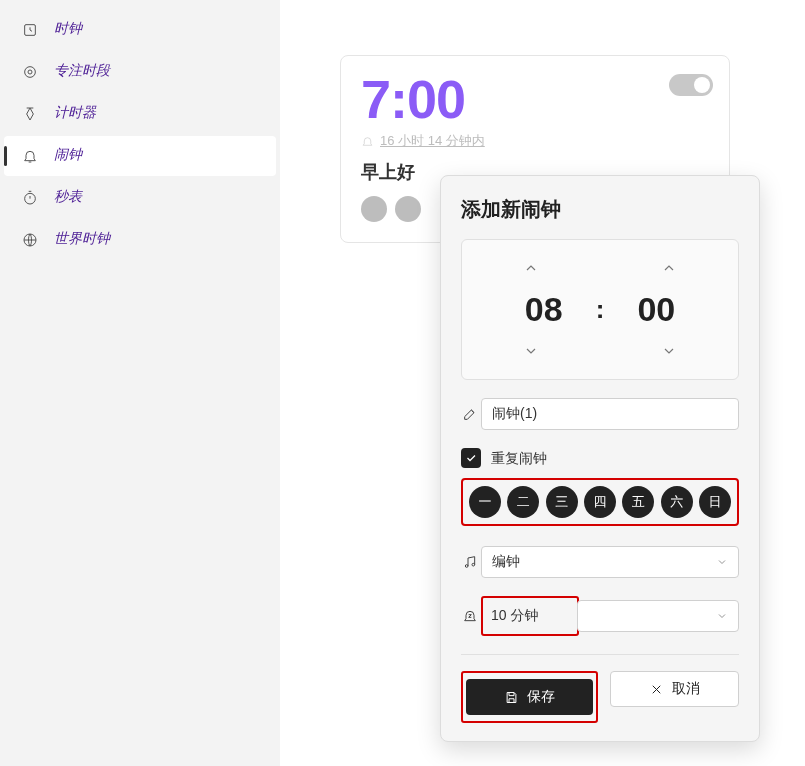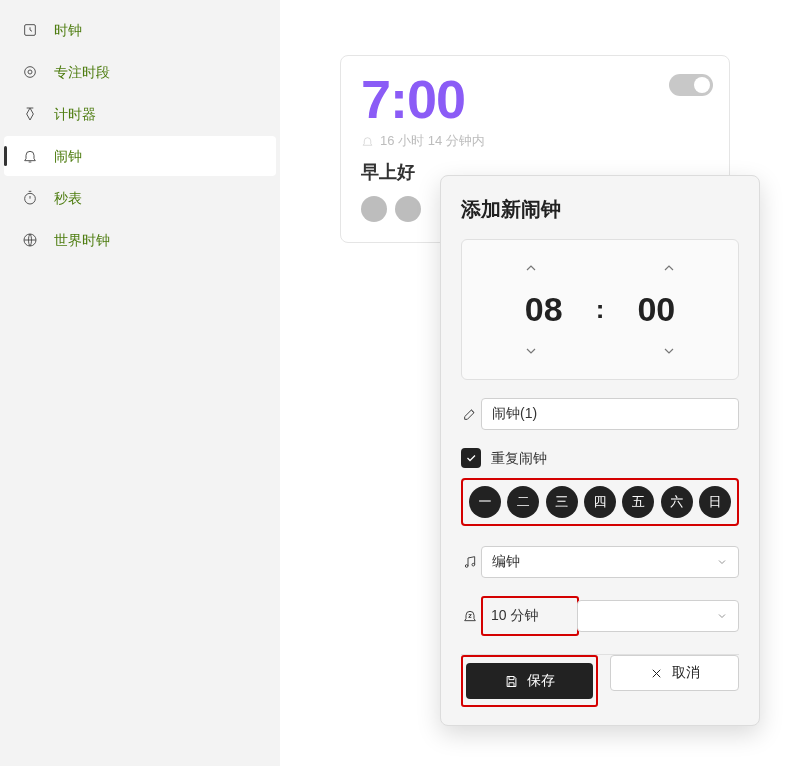--- a/index.html
+++ b/index.html
@@ -1,29 +1,29 @@
 <!DOCTYPE html>
 <html><head>
   <meta charset="utf-8">
   <style>
     * { margin: 0; padding: 0; box-sizing: border-box; font-family: "Segoe UI", "Microsoft YaHei", sans-serif; }
     body { width: 805px; height: 766px; background: #f8f8f8; display: flex; overflow: hidden; }
     
     .sidebar { width: 280px; background: #f3f3f3; padding-top: 8px; }
-    .sidebar-item { display: flex; align-items: flex-end; padding: 10px 16px; cursor: pointer; color: #4d7c0f; font-size: 14px; margin: 2px 4px; border-radius: 4px; }
+    .sidebar-item { display: flex; align-items: flex-start; padding: 10px 16px; cursor: pointer; color: #4c1d95; font-size: 14px; margin: 2px 4px; border-radius: 4px; font-style: italic; }
     .sidebar-item.active { background: #fff; position: relative; }
     .sidebar-item.active::before { content: ""; position: absolute; left: 0; top: 25%; bottom: 25%; width: 3px; background: #333; border-radius: 2px; }
     .sidebar-item .icon { width: 20px; height: 20px; margin-right: 14px; display:flex; align-items:center; justify-content:center; color:#555;}
     .sidebar-item .icon svg { width: 16px; height: 16px; stroke: #555; fill: none; stroke-width: 1.5; }
     
     .main { flex: 1; position: relative; background: #fff; }
     
     .alarm-card { position: absolute; left: 60px; top: 55px; width: 390px; border: 1px solid #e5e5e5; border-radius: 8px; padding: 16px 20px 20px 20px; background: #fff; }
     .alarm-time { font-size: 54px; color: #8b5cf6; font-weight: 600; line-height: 1; letter-spacing: -1px;}
-    .alarm-sub { display:flex; align-items:center; color: #bdbdbd; font-size: 13px; margin-top: 6px; gap:6px;}
+    .alarm-sub { display:flex; align-items:center; color: #bdbdbd; font-size: 13px; margin-top: 6px; gap:6px;text-decoration:underline;}
     .alarm-sub svg { width: 13px; height: 13px; stroke: #bdbdbd; fill: none; }
     .alarm-name { font-size: 18px; color: #333; font-weight: 700; margin-top: 10px; }
     .alarm-days-row { display: flex; gap: 8px; margin-top: 12px; }
     .alarm-day-dot { width: 26px; height: 26px; border-radius: 50%; background: #bdbdbd; }
     .toggle { position: absolute; right: 16px; top: 18px; width: 44px; height: 22px; background: #c8c8c8; border-radius: 11px; }
     .toggle::after { content: ""; position: absolute; right: 3px; top: 3px; width: 16px; height: 16px; border-radius: 50%; background: #fff; }
 
     .dialog { position: absolute; left: 160px; top: 175px; width: 320px; background: #f5f5f5; border: 1px solid #dcdcdc; border-radius: 8px; padding: 20px 20px 18px 20px; box-shadow: 0 8px 24px rgba(0,0,0,0.15); }
     .dialog-title { font-size: 20px; font-weight: 700; color: #222; margin-bottom: 16px; }
 
@@ -44,21 +44,21 @@
     .checkbox { width: 20px; height: 20px; background: #222; border-radius: 4px; display:flex; align-items:center; justify-content:center;}
     .checkbox svg { width: 12px; height: 12px; stroke: #fff; fill: none; stroke-width: 2.5; }
     .checkbox-label { font-size: 14px; color: #333; }
 
     .days-row { display: flex; gap: 6px; margin-bottom: 20px; border: 2.5px solid #d40000; border-radius: 4px; padding: 6px; justify-content:space-between; }
     .day-chip { width: 32px; height: 32px; border-radius: 50%; background: #222; color: #fff; font-size: 13px; display: flex; align-items: center; justify-content: center; cursor:pointer;}
 
     .hl-box { border: 2.5px solid #d40000; border-radius: 3px; padding: 2px; }
     .snooze-wrap { display:inline-block; }
     
-    .button-row { display: flex; gap: 12px; margin-top: 14px; border-top: 1px solid #e0e0e0; }
+    .button-row { display: flex; gap: 12px; margin-top: 14px; border-top: 1px solid #e0e0e0; padding-top: 16px; }
     .btn { flex: 1; height: 36px; border-radius: 4px; display: flex; align-items: center; justify-content: center; gap: 8px; font-size: 14px; cursor: pointer; }
     .btn-primary { background: #222; color: #fff; border: none; }
     .btn-secondary { background: #fff; color: #222; border: 1px solid #d0d0d0; }
     .btn svg { width: 15px; height: 15px; stroke: currentColor; fill: none; stroke-width: 1.6; }
     
     .save-hl { border: 2.5px solid #d40000; border-radius: 3px; padding: 6px 3px; display:inline-block; }
   </style>
 </head>
 <body>
 

